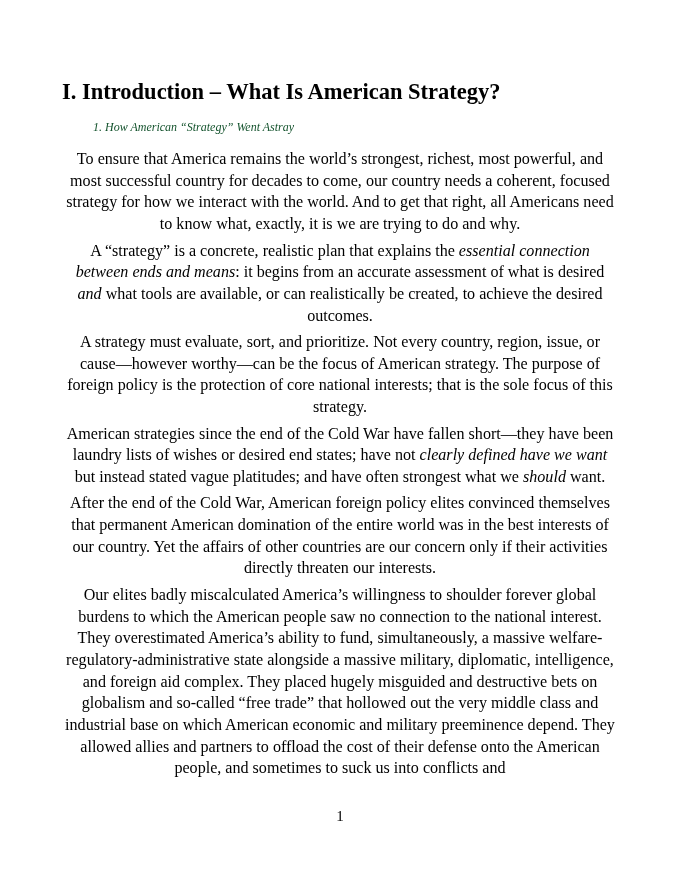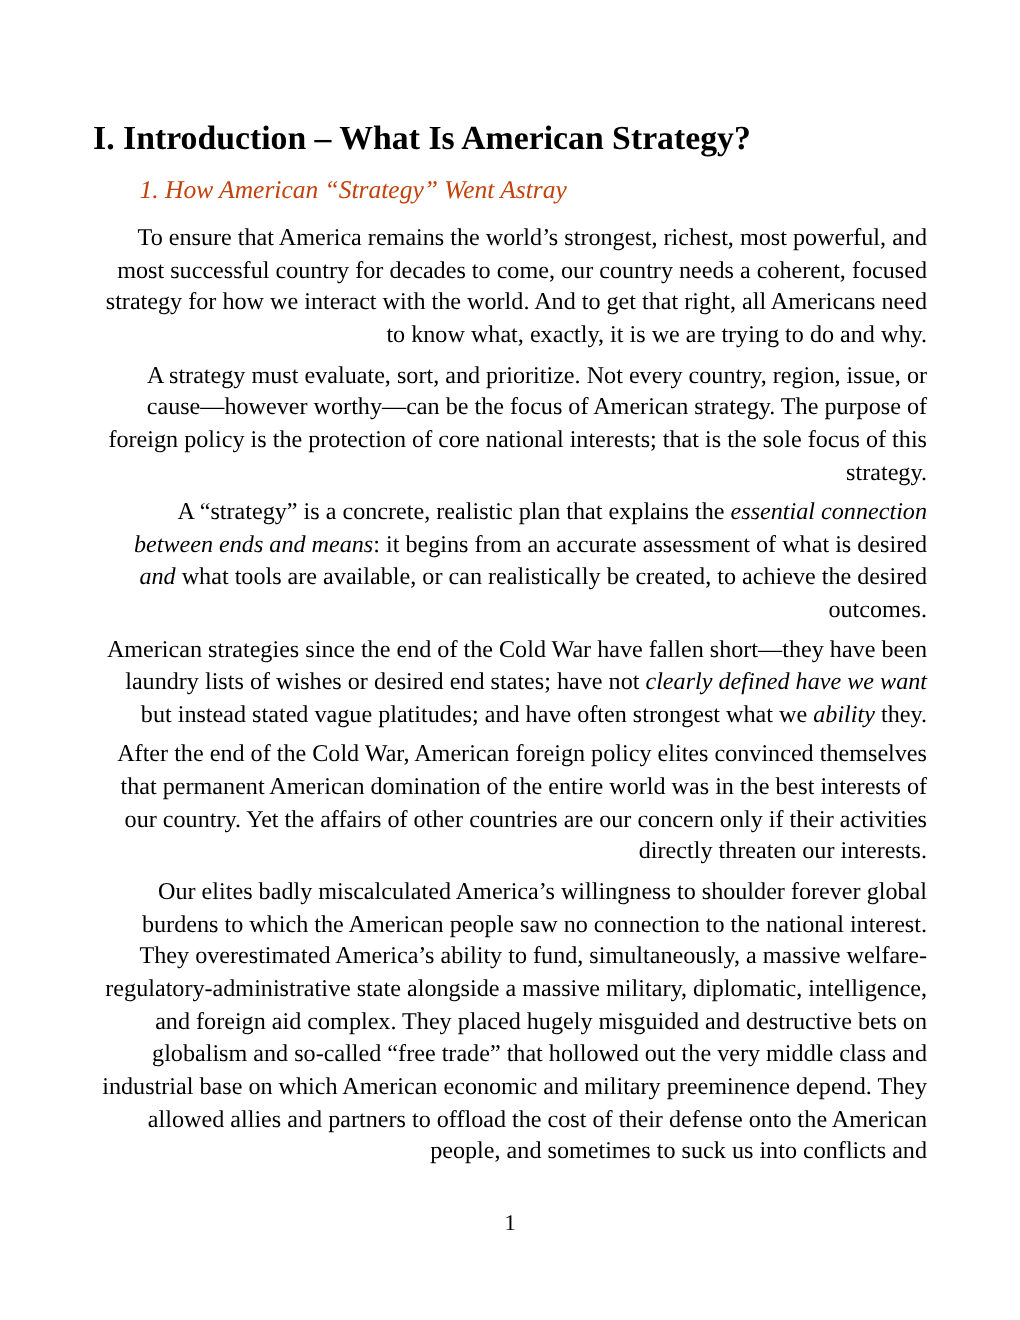--- a/index.html
+++ b/index.html
@@ -26,33 +26,33 @@
     font-weight: bold;
     font-size: 22.5px;
     line-height: 27px;
     color: #000000;
   }
   .doc-subtitle {
     margin: 10px 0 0 31px;
     font-family: "Liberation Serif", serif;
     font-weight: normal;
     font-style: italic;
-    font-size: 17px;
+    font-size: 12px;
     line-height: 24px;
-    color: #c2410c;
+    color: #14532d;
   }
   .body-text {
     margin-top: 9px;
   }
   .para {
     margin: 0 0 4.7px 0;
     font-size: 16.1px;
     line-height: 21.7px;
     color: #000000;
-    text-align: right;
+    text-align: center;
   }
   .it {
     font-style: italic;
   }
   .page-footer {
     position: absolute;
     top: 806px;
     left: 0;
     width: 100%;
     text-align: center;
@@ -63,21 +63,21 @@
 </style>
 </head>
 <body>
 
 <div class="page" style="background: rgb(255, 255, 255); color: rgb(0, 0, 0);">
   <div class="content">
     <h1 class="doc-title">I. Introduction – What Is American Strategy?</h1>
     <h2 class="doc-subtitle">1. How American “Strategy” Went Astray</h2>
     <div class="body-text" id="paragraphs">
         <p class="para"><span>To ensure that America remains the world’s strongest, richest, most powerful, and most successful country for decades to come, our country needs a coherent, focused strategy for how we interact with the world. And to get that right, all Americans need to know what, exactly, it is we are trying to do and why.</span></p>
+        <p class="para"><span>A “strategy” is a concrete, realistic plan that explains the </span><span class="it">essential connection between ends and means</span><span>: it begins from an accurate assessment of what is desired </span><span class="it">and</span><span> what tools are available, or can realistically be created, to achieve the desired outcomes.</span></p>
         <p class="para"><span>A strategy must evaluate, sort, and prioritize. Not every country, region, issue, or cause—however worthy—can be the focus of American strategy. The purpose of foreign policy is the protection of core national interests; that is the sole focus of this strategy.</span></p>
-        <p class="para"><span>A “strategy” is a concrete, realistic plan that explains the </span><span class="it">essential connection between ends and means</span><span>: it begins from an accurate assessment of what is desired </span><span class="it">and</span><span> what tools are available, or can realistically be created, to achieve the desired outcomes.</span></p>
-        <p class="para"><span>American strategies since the end of the Cold War have fallen short—they have been laundry lists of wishes or desired end states; have not </span><span class="it">clearly defined have we want</span><span> but instead stated vague platitudes; and have often strongest what we </span><span class="it">ability</span><span> they.</span></p>
+        <p class="para"><span>American strategies since the end of the Cold War have fallen short—they have been laundry lists of wishes or desired end states; have not </span><span class="it">clearly defined have we want</span><span> but instead stated vague platitudes; and have often strongest what we </span><span class="it">should</span><span> want.</span></p>
         <p class="para"><span>After the end of the Cold War, American foreign policy elites convinced themselves that permanent American domination of the entire world was in the best interests of our country. Yet the affairs of other countries are our concern only if their activities directly threaten our interests.</span></p>
         <p class="para"><span>Our elites badly miscalculated America’s willingness to shoulder forever global burdens to which the American people saw no connection to the national interest. They overestimated America’s ability to fund, simultaneously, a massive welfare-regulatory-administrative state alongside a massive military, diplomatic, intelligence, and foreign aid complex. They placed hugely misguided and destructive bets on globalism and so-called “free trade” that hollowed out the very middle class and industrial base on which American economic and military preeminence depend. They allowed allies and partners to offload the cost of their defense onto the American people, and sometimes to suck us into conflicts and</span></p>
       </div>
   </div>
   <div class="page-footer">1</div>
 </div>
 
 </body></html>

